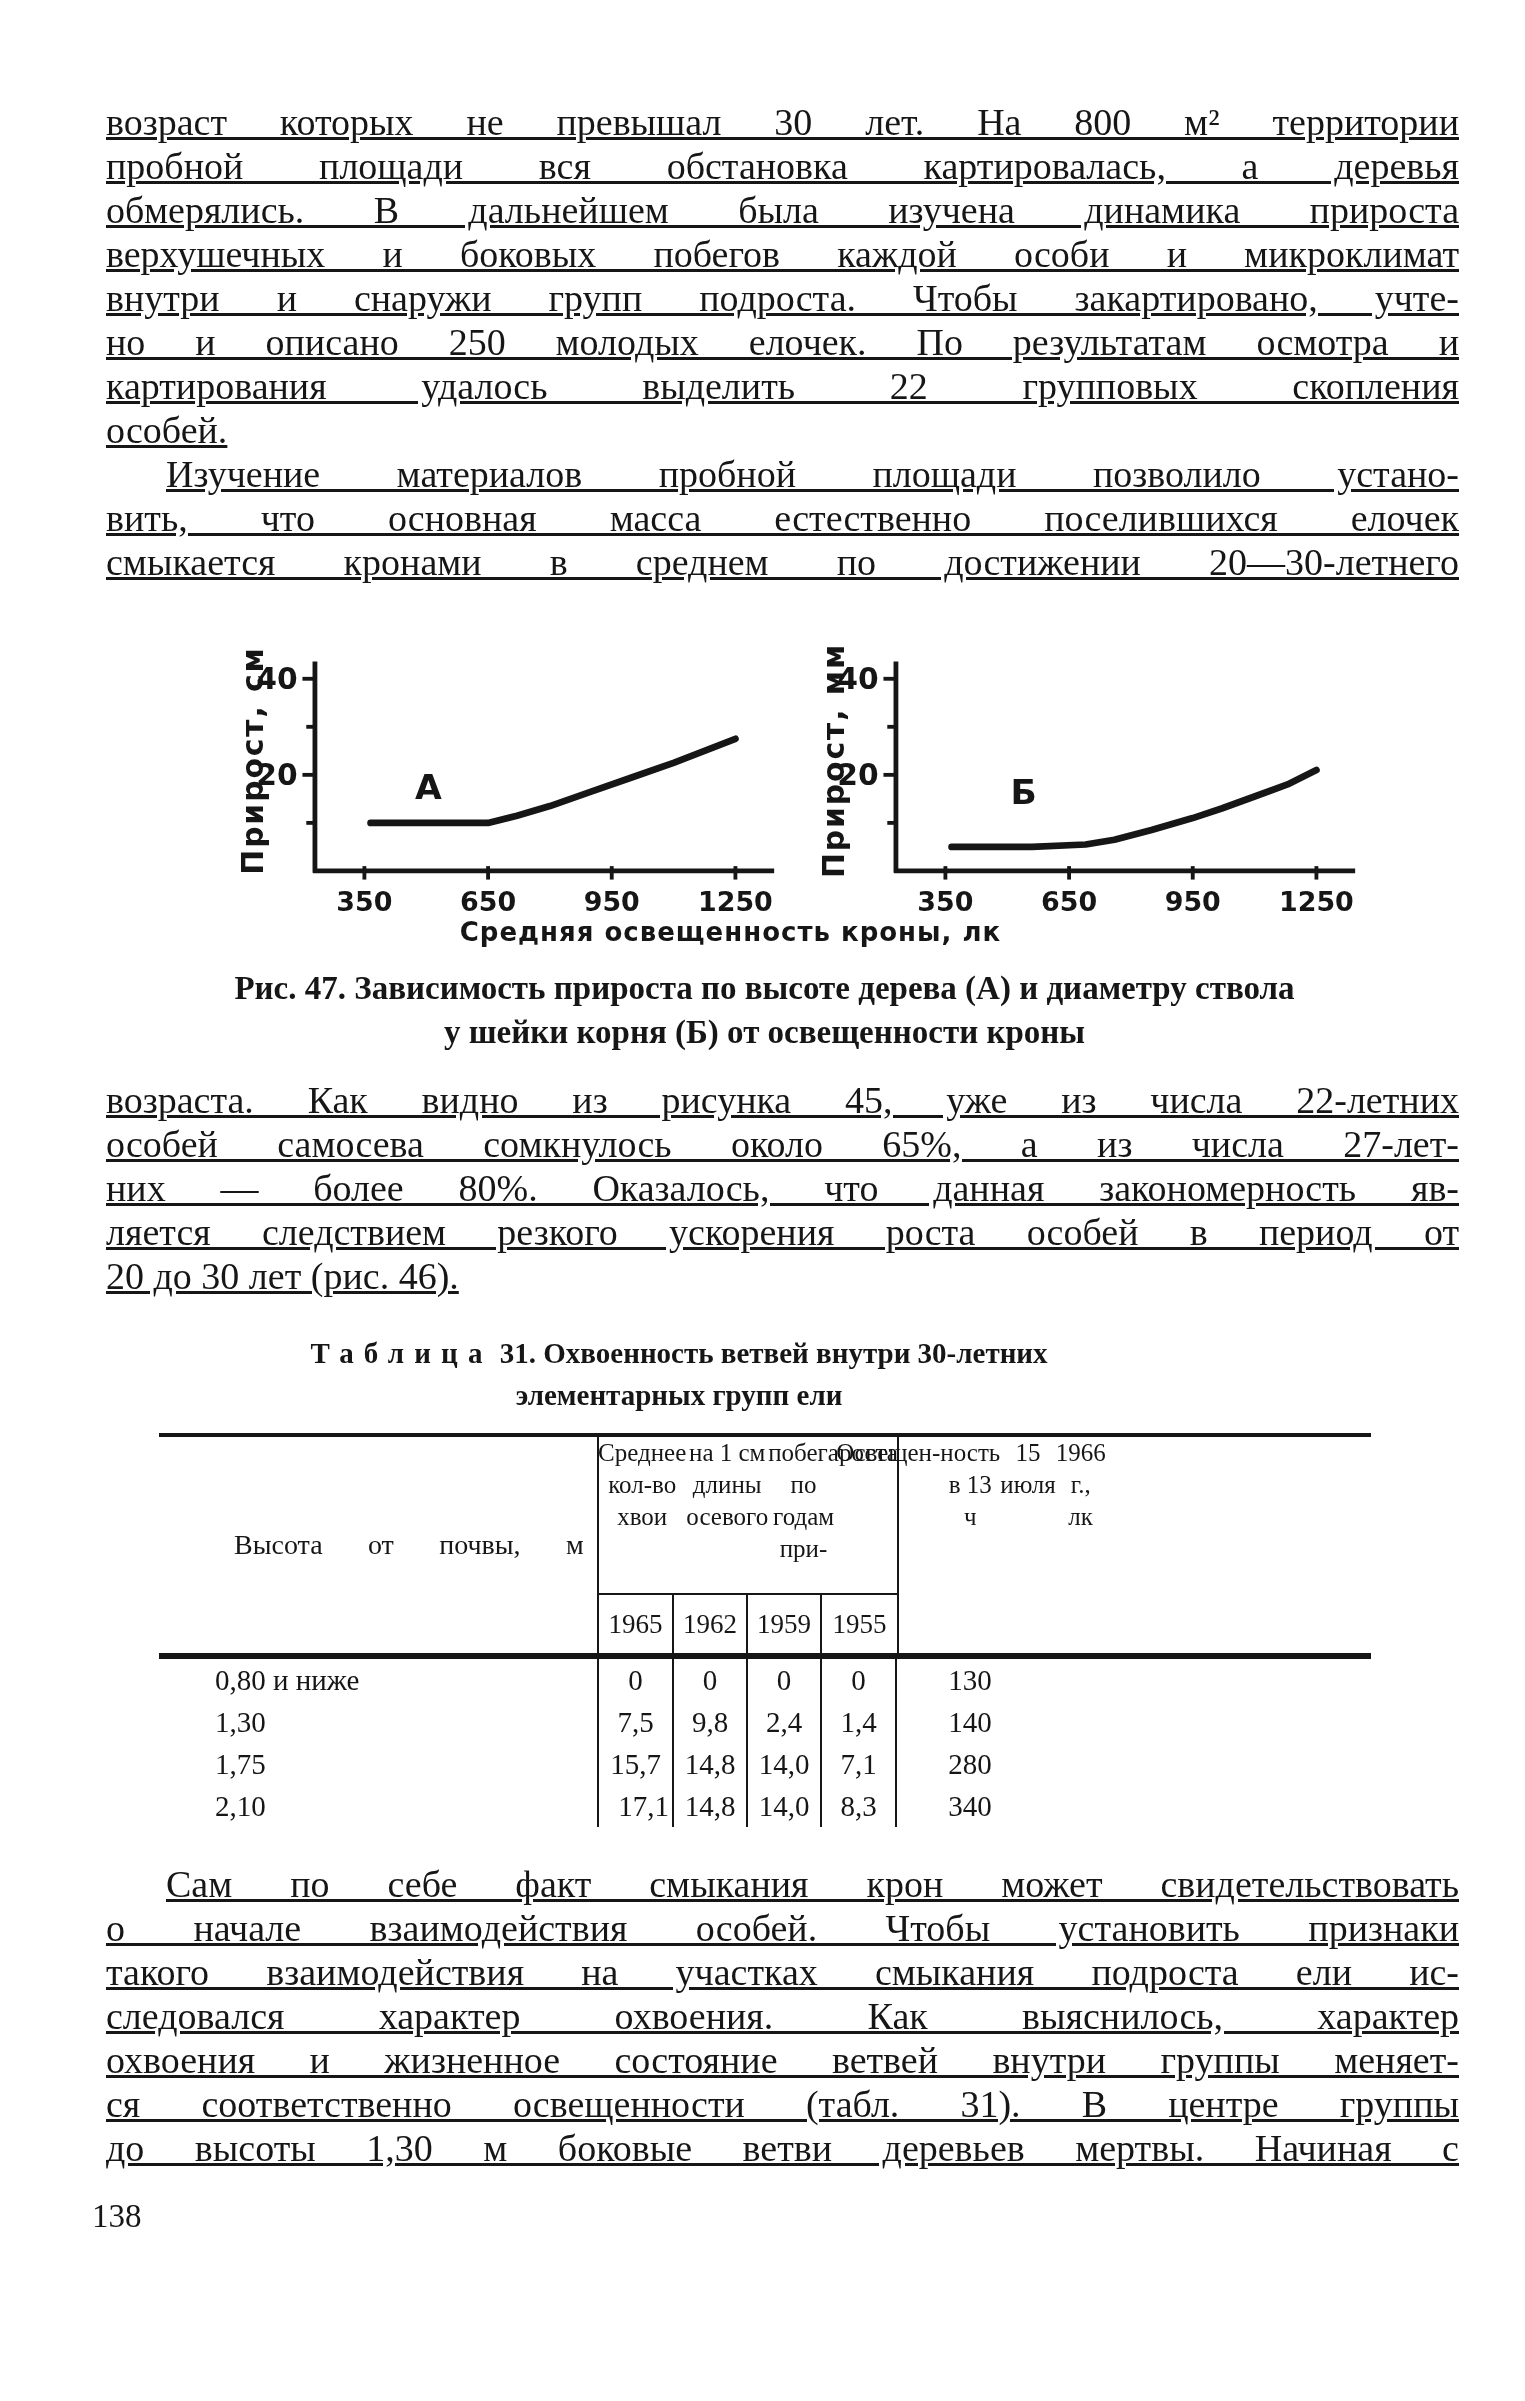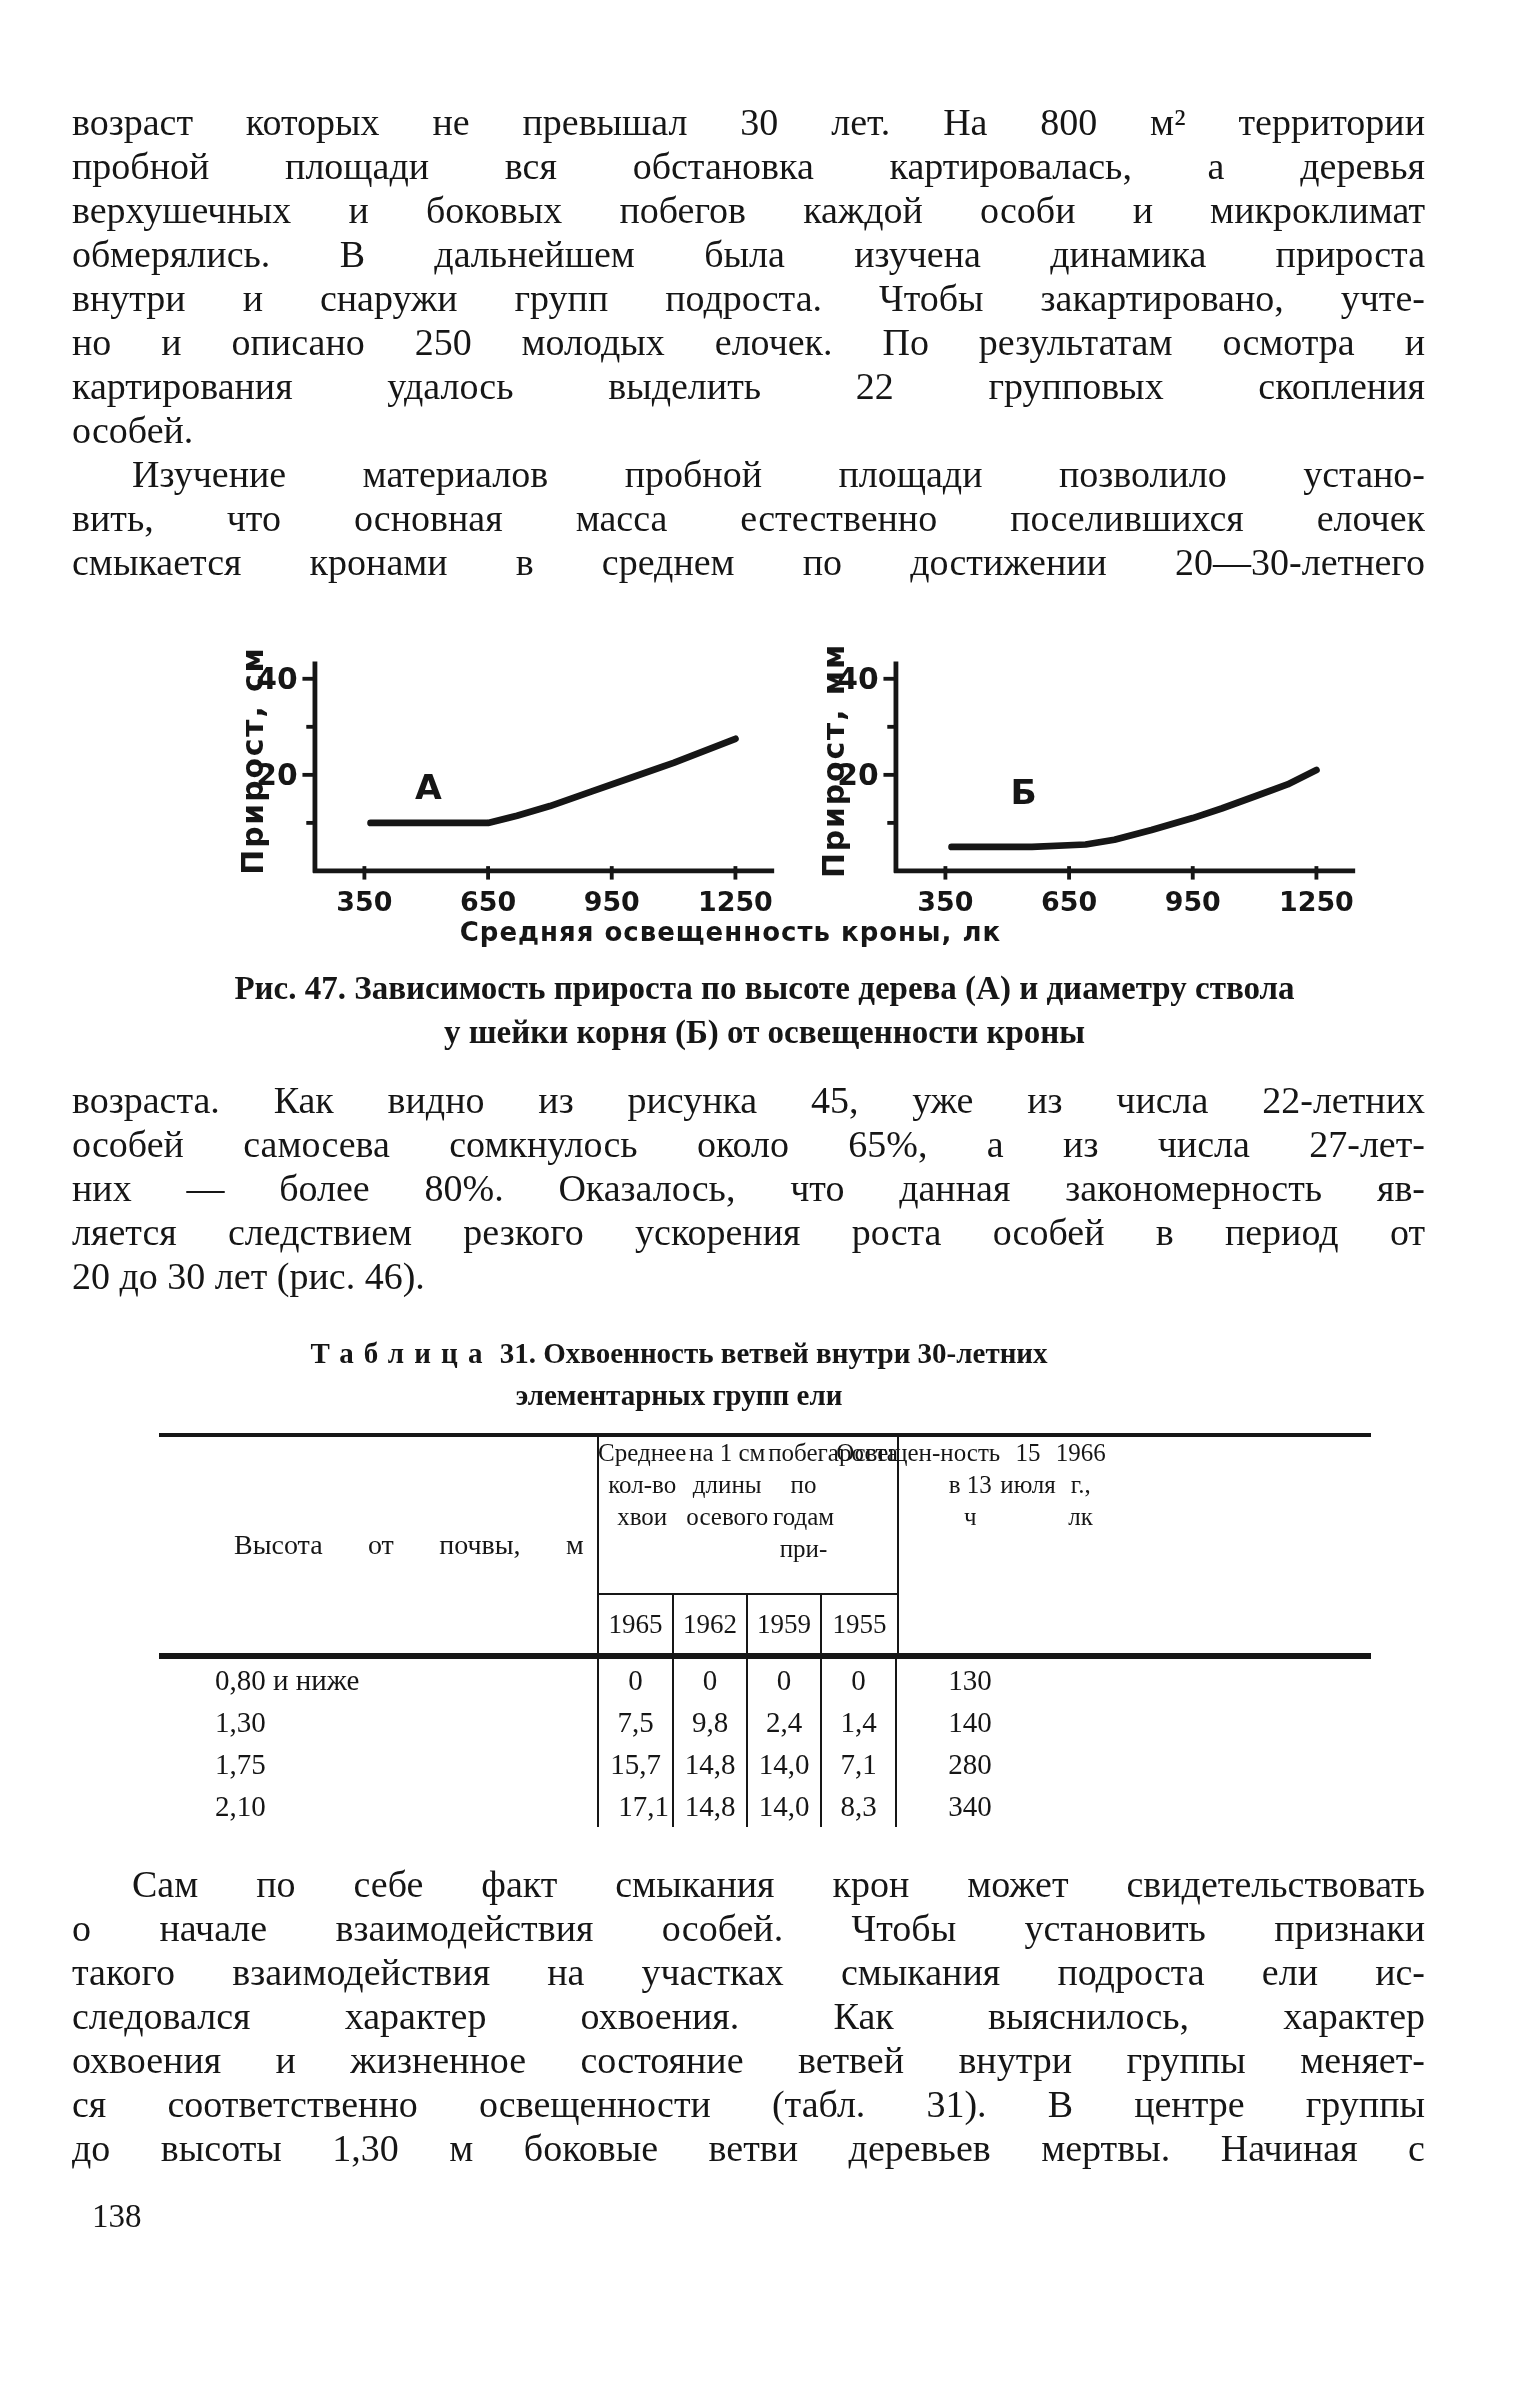--- a/index.html
+++ b/index.html
@@ -1,20 +1,20 @@
 <!DOCTYPE html>
 <html><head>
 <meta charset="utf-8">
 <style>
   html,body{margin:0;padding:0;}
   body{
     width:1526px;height:2402px;background:#ffffff;position:relative;
     font-family:"Liberation Serif", serif;color:#161616;overflow:hidden;
   }
-  .tblock{position:absolute;left:72px;width:1353px;}
+  .tblock{position:absolute;left:106px;width:1353px;text-decoration:underline;}
   .ln{font-size:38px;line-height:44px;}
   .ln.just{text-align:justify;text-align-last:justify;}
   .ln.ind{text-indent:60px;}
   .p12{top:100px;}
   .p3{top:1078px;}
   .p4{top:1862px;}
 
   
   .figure{position:absolute;left:0;top:636px;width:1526px;height:336px;}
   .chart{position:absolute;top:7.7px;}
@@ -61,22 +61,22 @@
 
   .pagenum{position:absolute;left:92px;top:2198px;font-size:33px;}
 </style>
 </head>
 <body>
 
 <div class="tblock p12">
   <div>
       <div class="ln just">возраст которых не превышал 30 лет. На 800 м² территории</div>
       <div class="ln just">пробной площади вся обстановка картировалась, а деревья</div>
+      <div class="ln just">обмерялись. В дальнейшем была изучена динамика прироста</div>
       <div class="ln just">верхушечных и боковых побегов каждой особи и микроклимат</div>
-      <div class="ln just">обмерялись. В дальнейшем была изучена динамика прироста</div>
       <div class="ln just">внутри и снаружи групп подроста. Чтобы закартировано, учте-</div>
       <div class="ln just">но и описано 250 молодых елочек. По результатам осмотра и</div>
       <div class="ln just">картирования удалось выделить 22 групповых скопления</div>
       <div class="ln">особей.</div>
     </div>
   <div>
       <div class="ln just ind">Изучение материалов пробной площади позволило устано-</div>
       <div class="ln just">вить, что основная масса естественно поселившихся елочек</div>
       <div class="ln just">смыкается кронами в среднем по достижении 20—30-летнего</div>
     </div>

